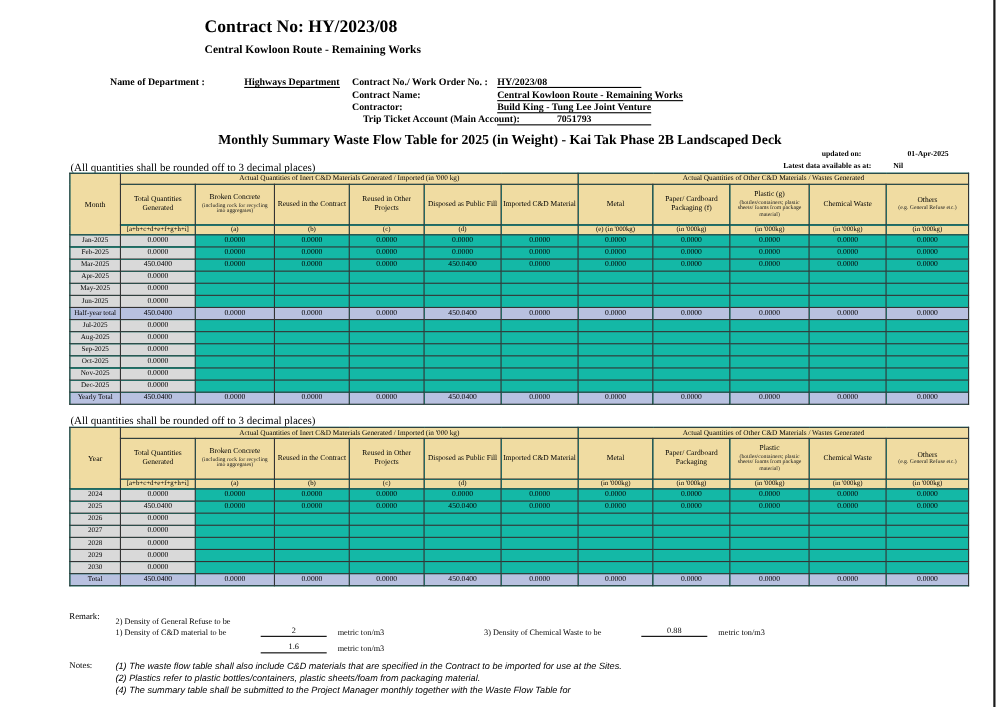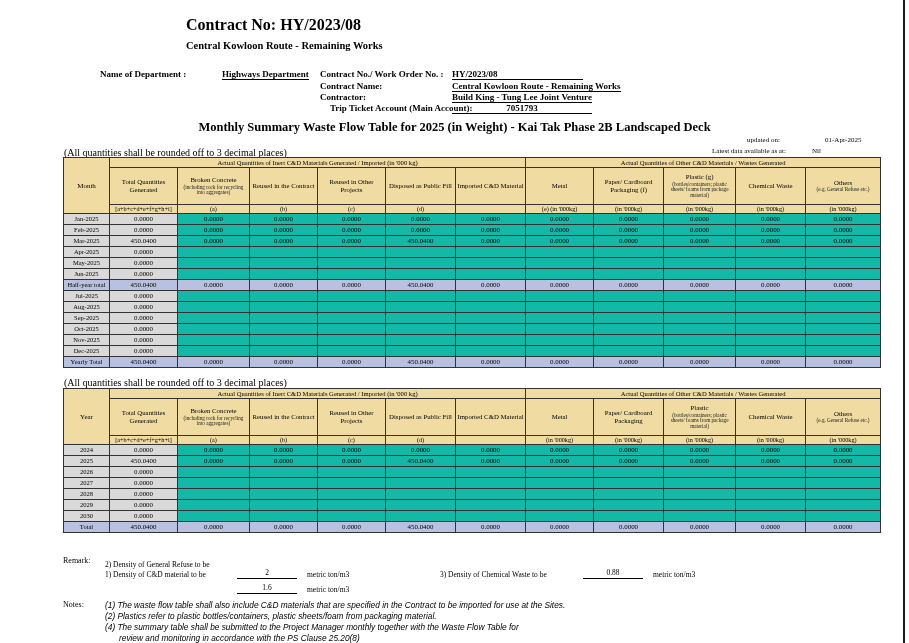--- a/index.html
+++ b/index.html
@@ -18,21 +18,21 @@
   .cno-value { left:452px; top:69px; }
   .cname-label { left:320px; top:81px; }
   .cname-value { left:452px; top:81px; }
   .contractor-label { left:320px; top:92px; }
   .contractor-value { left:452px; top:92px; }
   .trip-label { left:320px; top:103px;margin-left:10px; }
   .trip-value { left:452px; top:103px; width:140px; text-align:center; }
 
   .main-title { left:0; top:120px; width:909px; text-align:center; font-size:12.5px; font-weight:bold; }
 
-  .meta { font-size:7px; white-space:nowrap; }
+  .meta { font-size:7px; white-space:nowrap;font-weight:bold; }
   .updated-label { left:747px; top:136px; }
   .updated-value { left:801px; top:136px;padding-left:24px; }
   .latest-label { left:712px; top:147px; }
   .latest-value { left:812px; top:147px; }
 
   .rounding-note { font-size:10px; white-space:nowrap; }
   .note1 { left:64px; top:147px; }
   .note2 { left:64px; top:377px; }
 
   .t1 { left:63px; top:157px; }
@@ -571,16 +571,15 @@
   <div class="rval r2v">1.6</div>
   <div class="rtext r2u">metric ton/m3</div>
   <div class="rtext r3t">3) Density of Chemical Waste to be</div>
   <div class="rval r3v">0.88</div>
   <div class="rtext r3u">metric ton/m3</div>
 
   <div class="notes-label">Notes:</div>
   <div class="note-line n1">(1) The waste flow table shall also include C&amp;D materials that are specified in the Contract to be imported for use at the Sites.</div>
   <div class="note-line n2">(2) Plastics refer to plastic bottles/containers, plastic sheets/foam from packaging material.</div>
   <div class="note-line n3">(4) The summary table shall be submitted to the Project Manager monthly together with the Waste Flow Table for</div>
-  <div class="note-line n4">review and monitoring in accordance with the PS Clause 25.20(8)</div>
 
   <div class="edge-right"></div>
 </div>
 
 </body></html>

